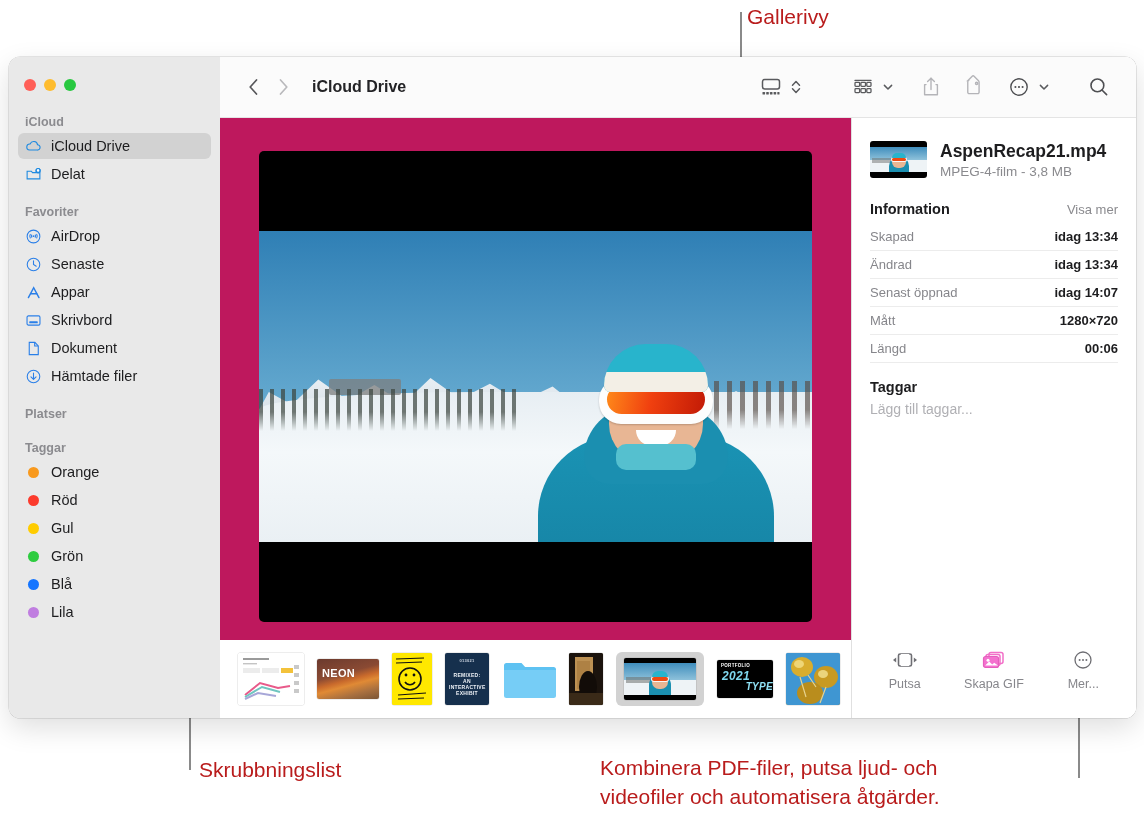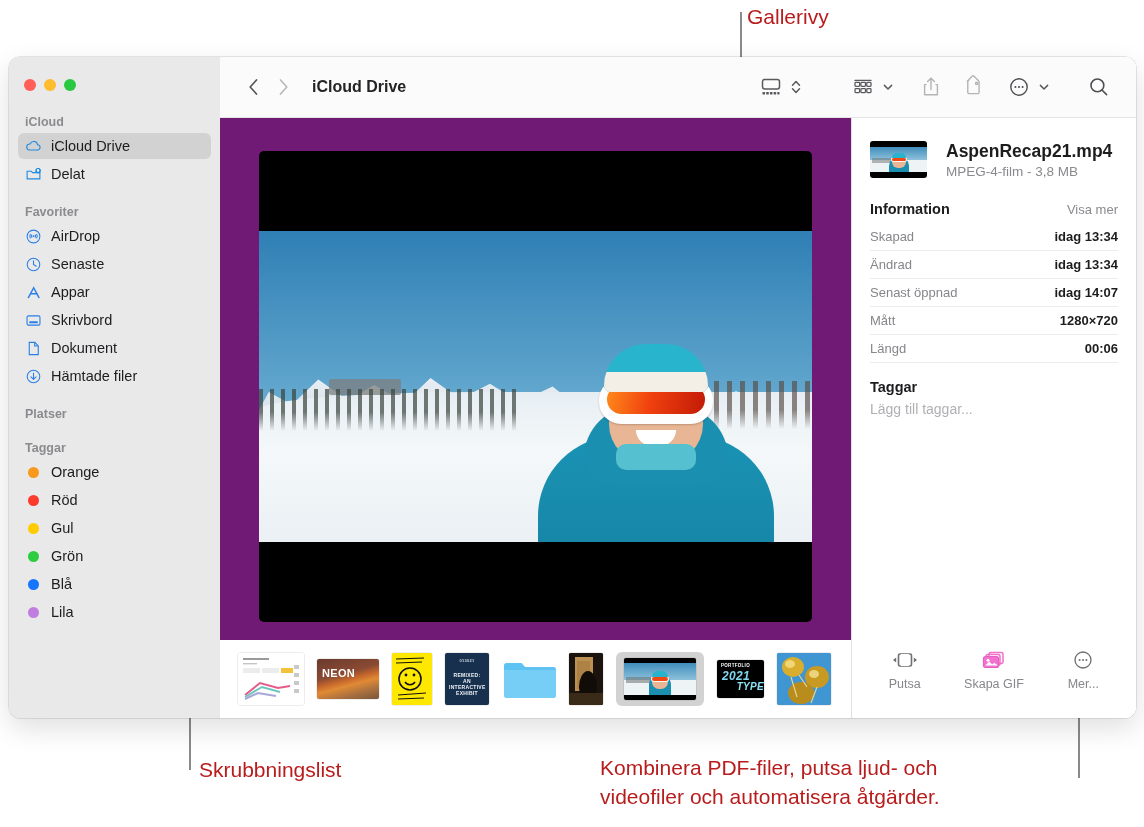--- a/index.html
+++ b/index.html
@@ -120,21 +120,21 @@
   .tb-btn.muted { color: #b4b4b8; }
   .chev { width: 16px; display:flex; align-items:center; justify-content:center; color:#58585b;}
 
   
   .split { flex: 1; display: flex; min-height: 0; }
   .gallery-pane {
     flex: 1;
     display: flex;
     flex-direction: column;
     min-width: 0;
-    background: #701a75;
+    background: #be185d;
   }
   .preview-wrap {
     flex: 1;
     display: flex;
     align-items: center;
     justify-content: center;
     padding: 16px 20px 2px 20px;
     min-height: 0;
   }
   .video-frame {
@@ -273,38 +273,38 @@
 
   
   .t-chart { width: 66px; background: #fff; }
   .t-neon { width: 62px;
     background: linear-gradient(165deg,#6b3a2e 0%,#8a4a33 38%,#c96a2c 52%,#e08a35 62%,#a9703f 80%,#7a5536 100%); }
   .t-smiley { width: 40px; background: #ffe800; }
   .t-exhibit { width: 44px; background: #16304d; }
   .t-folder { width: 54px; height: 44px; position: relative; }
   .t-dark { width: 34px; background: linear-gradient(150deg,#211710 0%,#4a3421 45%,#1a1410 100%); }
   .t-video { width: 72px; background: #000; position: relative; }
-  .t-type { width: 47px; background: #000; }
+  .t-type { width: 56px; background: #000; }
   .t-gold { width: 54px;
     background: linear-gradient(150deg,#2a7fc4 0%,#57a8da 30%,#c79a2a 55%,#f0cf58 72%,#8a6a20 100%); }
 
   .t-label { position:absolute; color:#fff; font-weight:bold; letter-spacing:.3px; }
 
   
   .info {
     flex: 0 0 284px;
     width: 284px;
     border-left: 1px solid #e0e0e0;
     background: #ffffff;
     display: flex;
     flex-direction: column;
     padding: 0;
   }
   .info-scroll { flex: 1; padding: 22px 18px 0 18px; min-height: 0; }
-  .file-head { display: flex; align-items: center; gap: 19px; margin-bottom: 22px; }
+  .file-head { display: flex; align-items: center; gap: 13px; margin-bottom: 22px; }
   .file-thumb {
     width: 57px; height: 37px;
     background: #000; border-radius: 3px;
     position: relative; overflow: hidden; flex: 0 0 57px;
   }
   .file-thumb .fv {
     position: absolute; left:0; right:0; top: 6px; height: 25px; overflow: hidden;
   }
   .file-name { font-size: 17.5px; font-weight: bold; color: #1d1d1f; line-height: 22px; }
   .file-meta { font-size: 13.5px; color: #8a8a8e; margin-top: 2px; }

